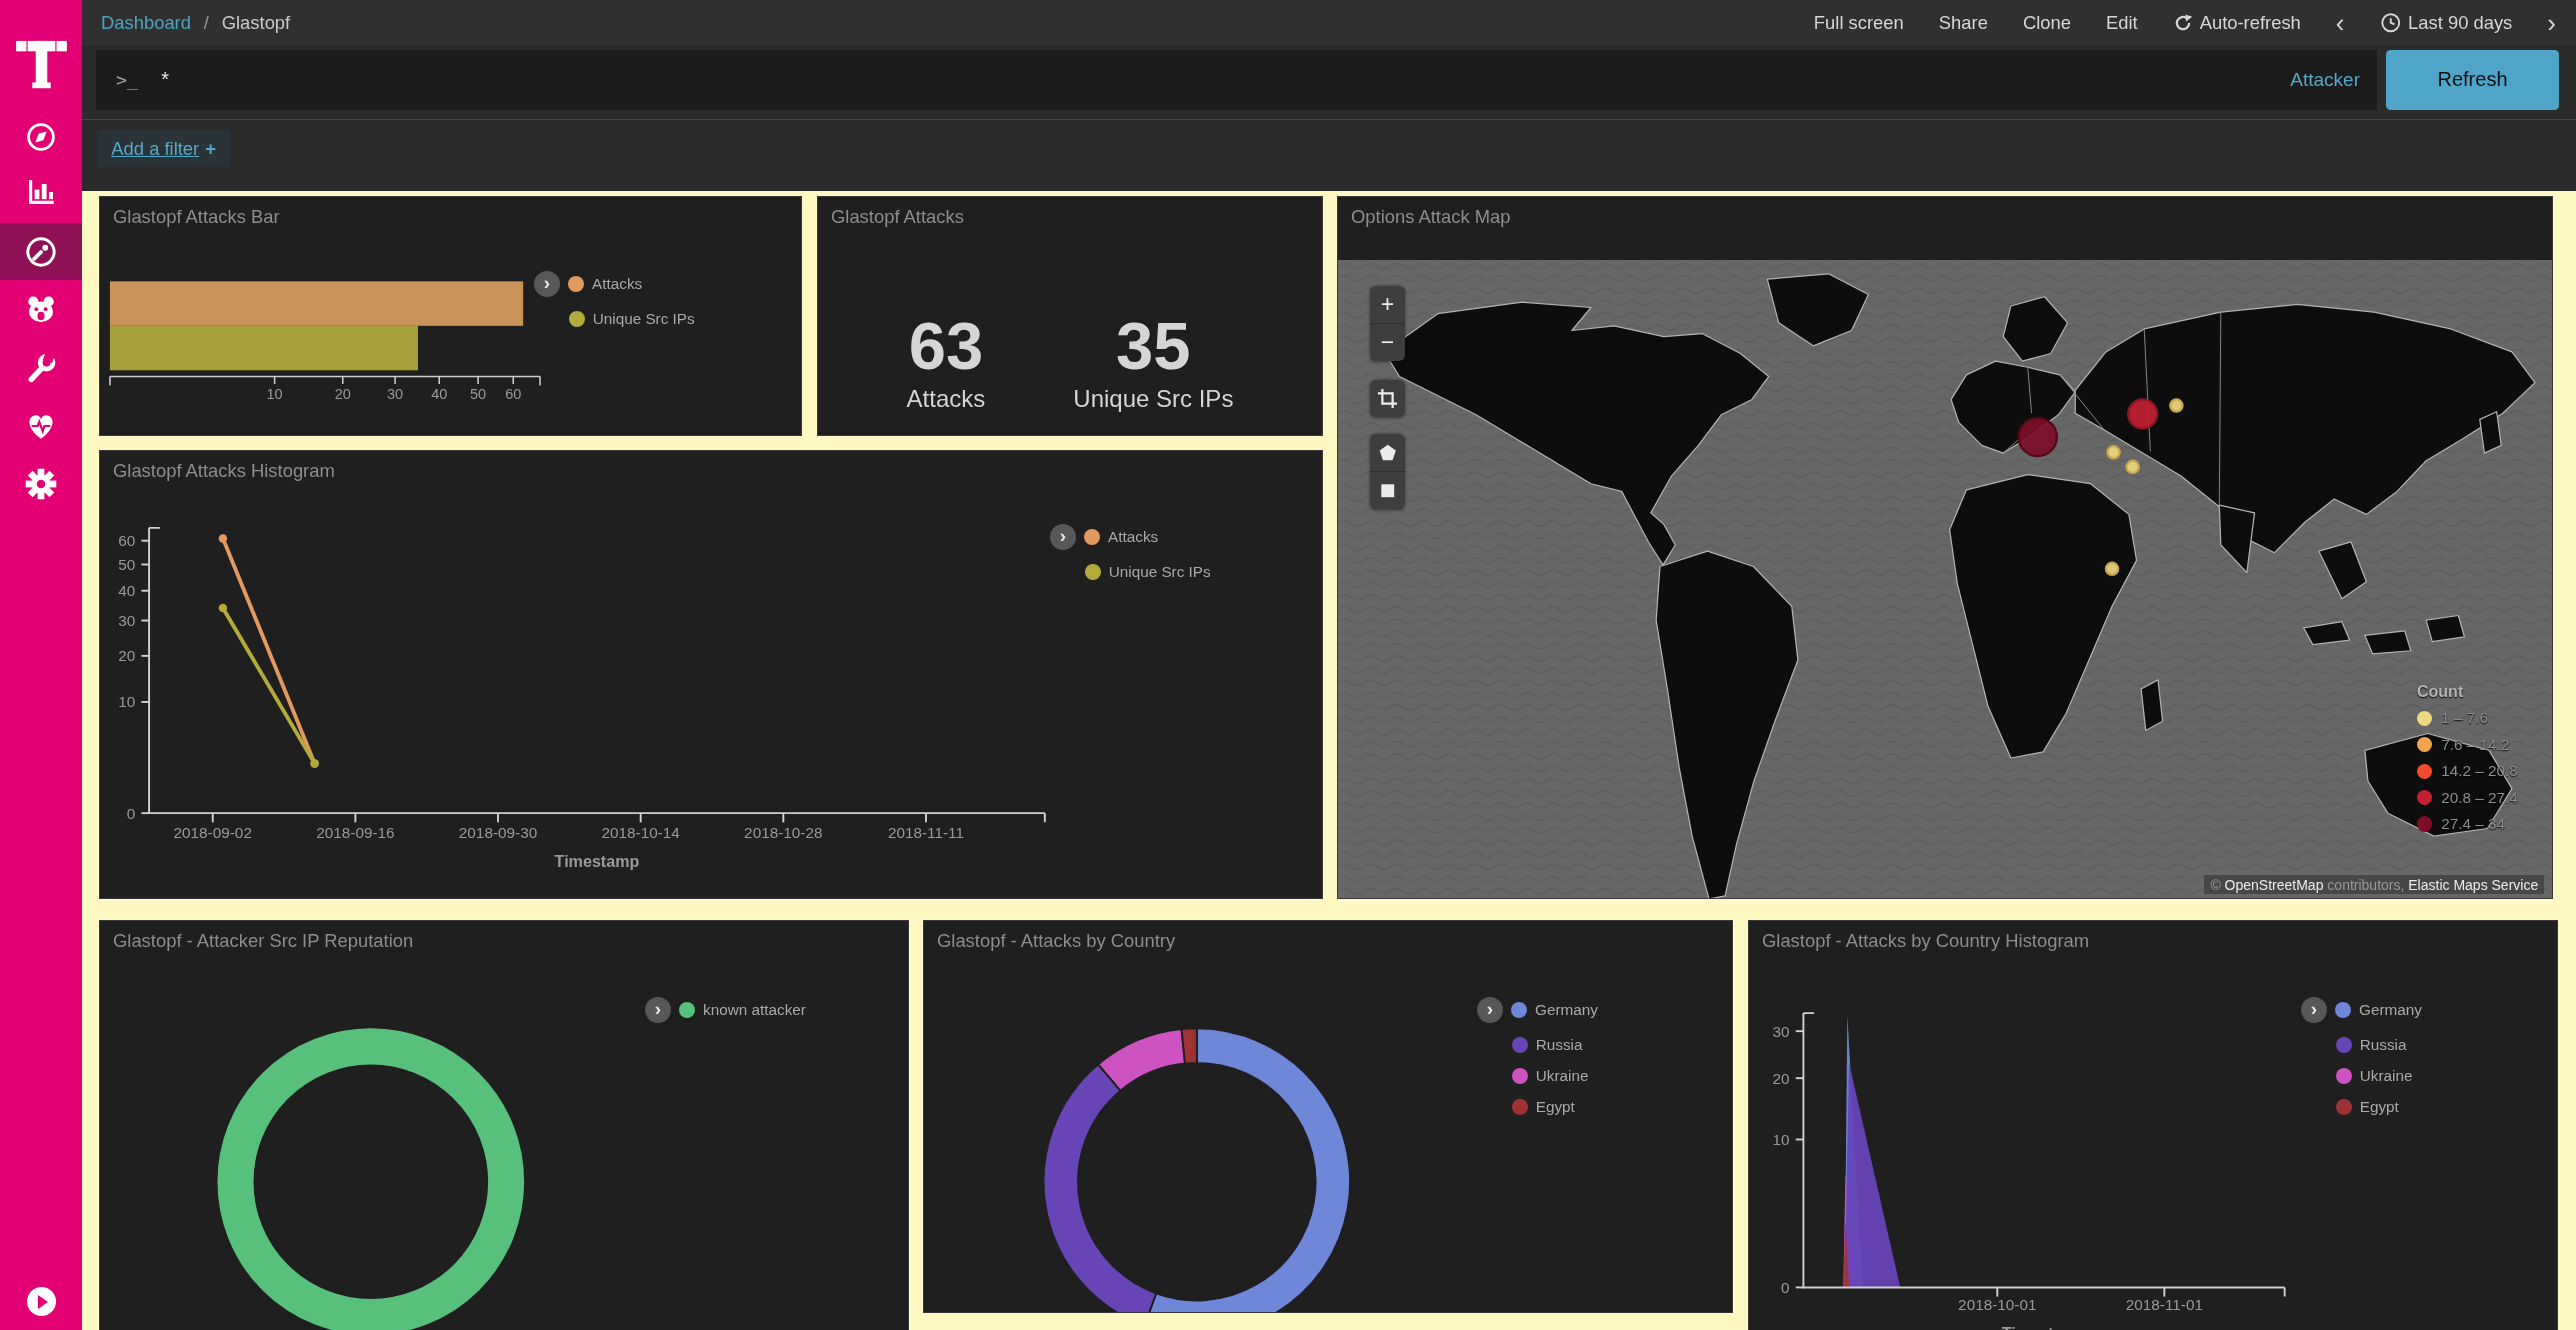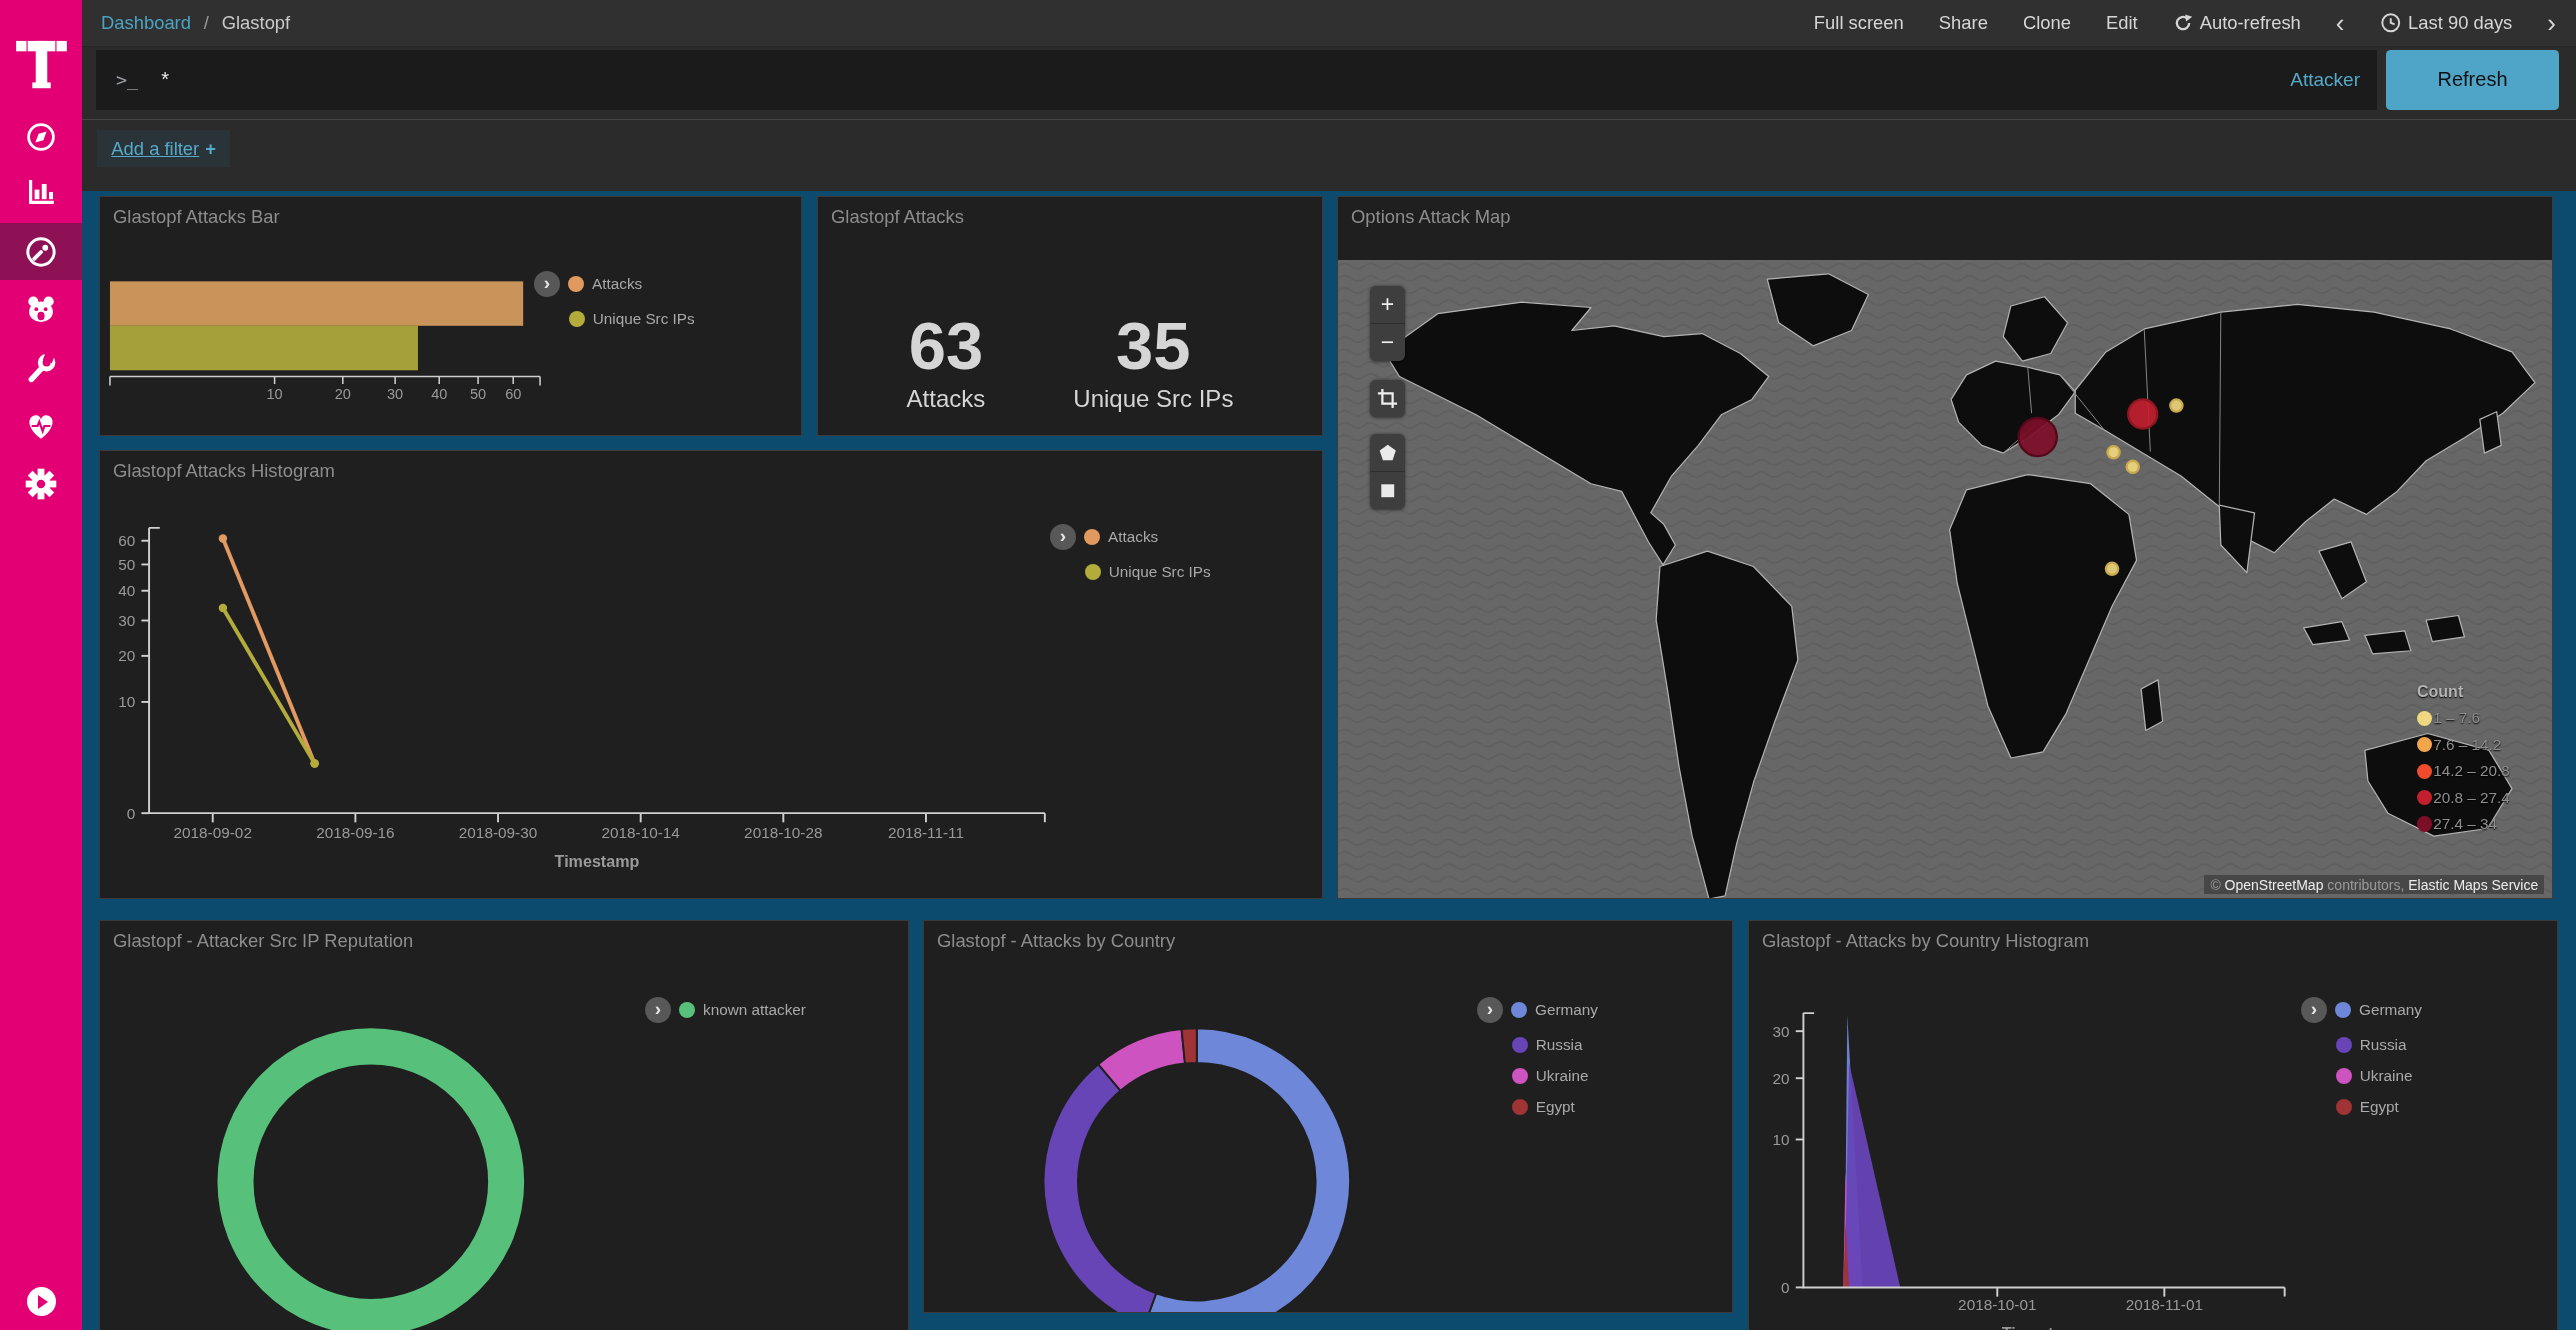--- a/index.html
+++ b/index.html
@@ -1,16 +1,16 @@
 <!DOCTYPE html>
 <html style="font-size:12.3px"><head>
 <meta charset="utf-8">
 <style>
   html,body{margin:0;padding:0;background:#222;}
-  .stage{position:relative;width:2576px;height:1331px;overflow:hidden;background:#0c4a6e;
+  .stage{position:relative;width:2576px;height:1331px;overflow:hidden;background:#fef9c3;
          font-family:"Liberation Sans",sans-serif;-webkit-font-smoothing:antialiased;}
   
   .sidebar{position:absolute;left:0;top:0;width:82px;height:1331px;background:#e20074;z-index:30;}
   .side-item{position:absolute;left:0;width:82px;height:57px;display:flex;align-items:center;justify-content:center;}
   .side-item.active{background:#8d1154;}
   .tlogo{position:absolute;left:0;top:14px;width:82px;height:100px;display:flex;align-items:center;justify-content:center;}
   .expand-btn{position:absolute;left:27px;top:1287px;width:29px;height:29px;border-radius:50%;background:#fff;
               display:flex;align-items:center;justify-content:center;}
   .expand-btn .tri{width:0;height:0;border-top:7px solid transparent;border-bottom:7px solid transparent;border-left:10.7px solid #e20074;margin-left:3.1px;}
   
@@ -50,21 +50,21 @@
   .metric .val{font-size:67px;font-weight:bold;line-height:1;}
   .metric .cap{font-size:24px;margin-top:6.1px;}
   
   .mapbox{position:absolute;left:0;top:63px;width:1214px;height:639px;background:#676767;overflow:hidden;}
   .map-ctl{position:absolute;width:35px;background:#3e3e3e;border-radius:6.1px;box-shadow:0 0.8px 3.1px rgba(0,0,0,.5);
            display:flex;flex-direction:column;overflow:hidden;z-index:5;}
   .map-btn{height:37px;display:flex;align-items:center;justify-content:center;color:#eee;font-size:23px;}
   .map-btn + .map-btn{border-top:0.8px solid #2e2e2e;}
   .map-legend{position:absolute;left:1079px;top:423px;z-index:5;}
   .map-legend .mlt{font-size:16px;font-weight:bold;color:#b5b5b5;text-shadow:0 0.8px 1.5px #000;}
-  .mlrow{display:flex;align-items:center;gap:1px;margin-top:8.4px;}
+  .mlrow{display:flex;align-items:center;gap:9px;margin-top:8.4px;}
   .mldot{width:15.3px;height:15.3px;border-radius:50%;box-sizing:border-box;}
   .mltext{font-size:15.3px;color:#8f8f8f;text-shadow:0 0.8px 1.5px #000;white-space:nowrap;}
   .attrib{position:absolute;right:7.7px;bottom:4.6px;font-size:14px;z-index:5;background:rgba(66,66,66,.85);
           padding:1.5px 6.1px;color:#9a9a9a;white-space:nowrap;}
   .attrib .lite{color:#ececec;}
   
   text{font-family:"Liberation Sans",sans-serif;}
 </style>
 </head>
 <body>

